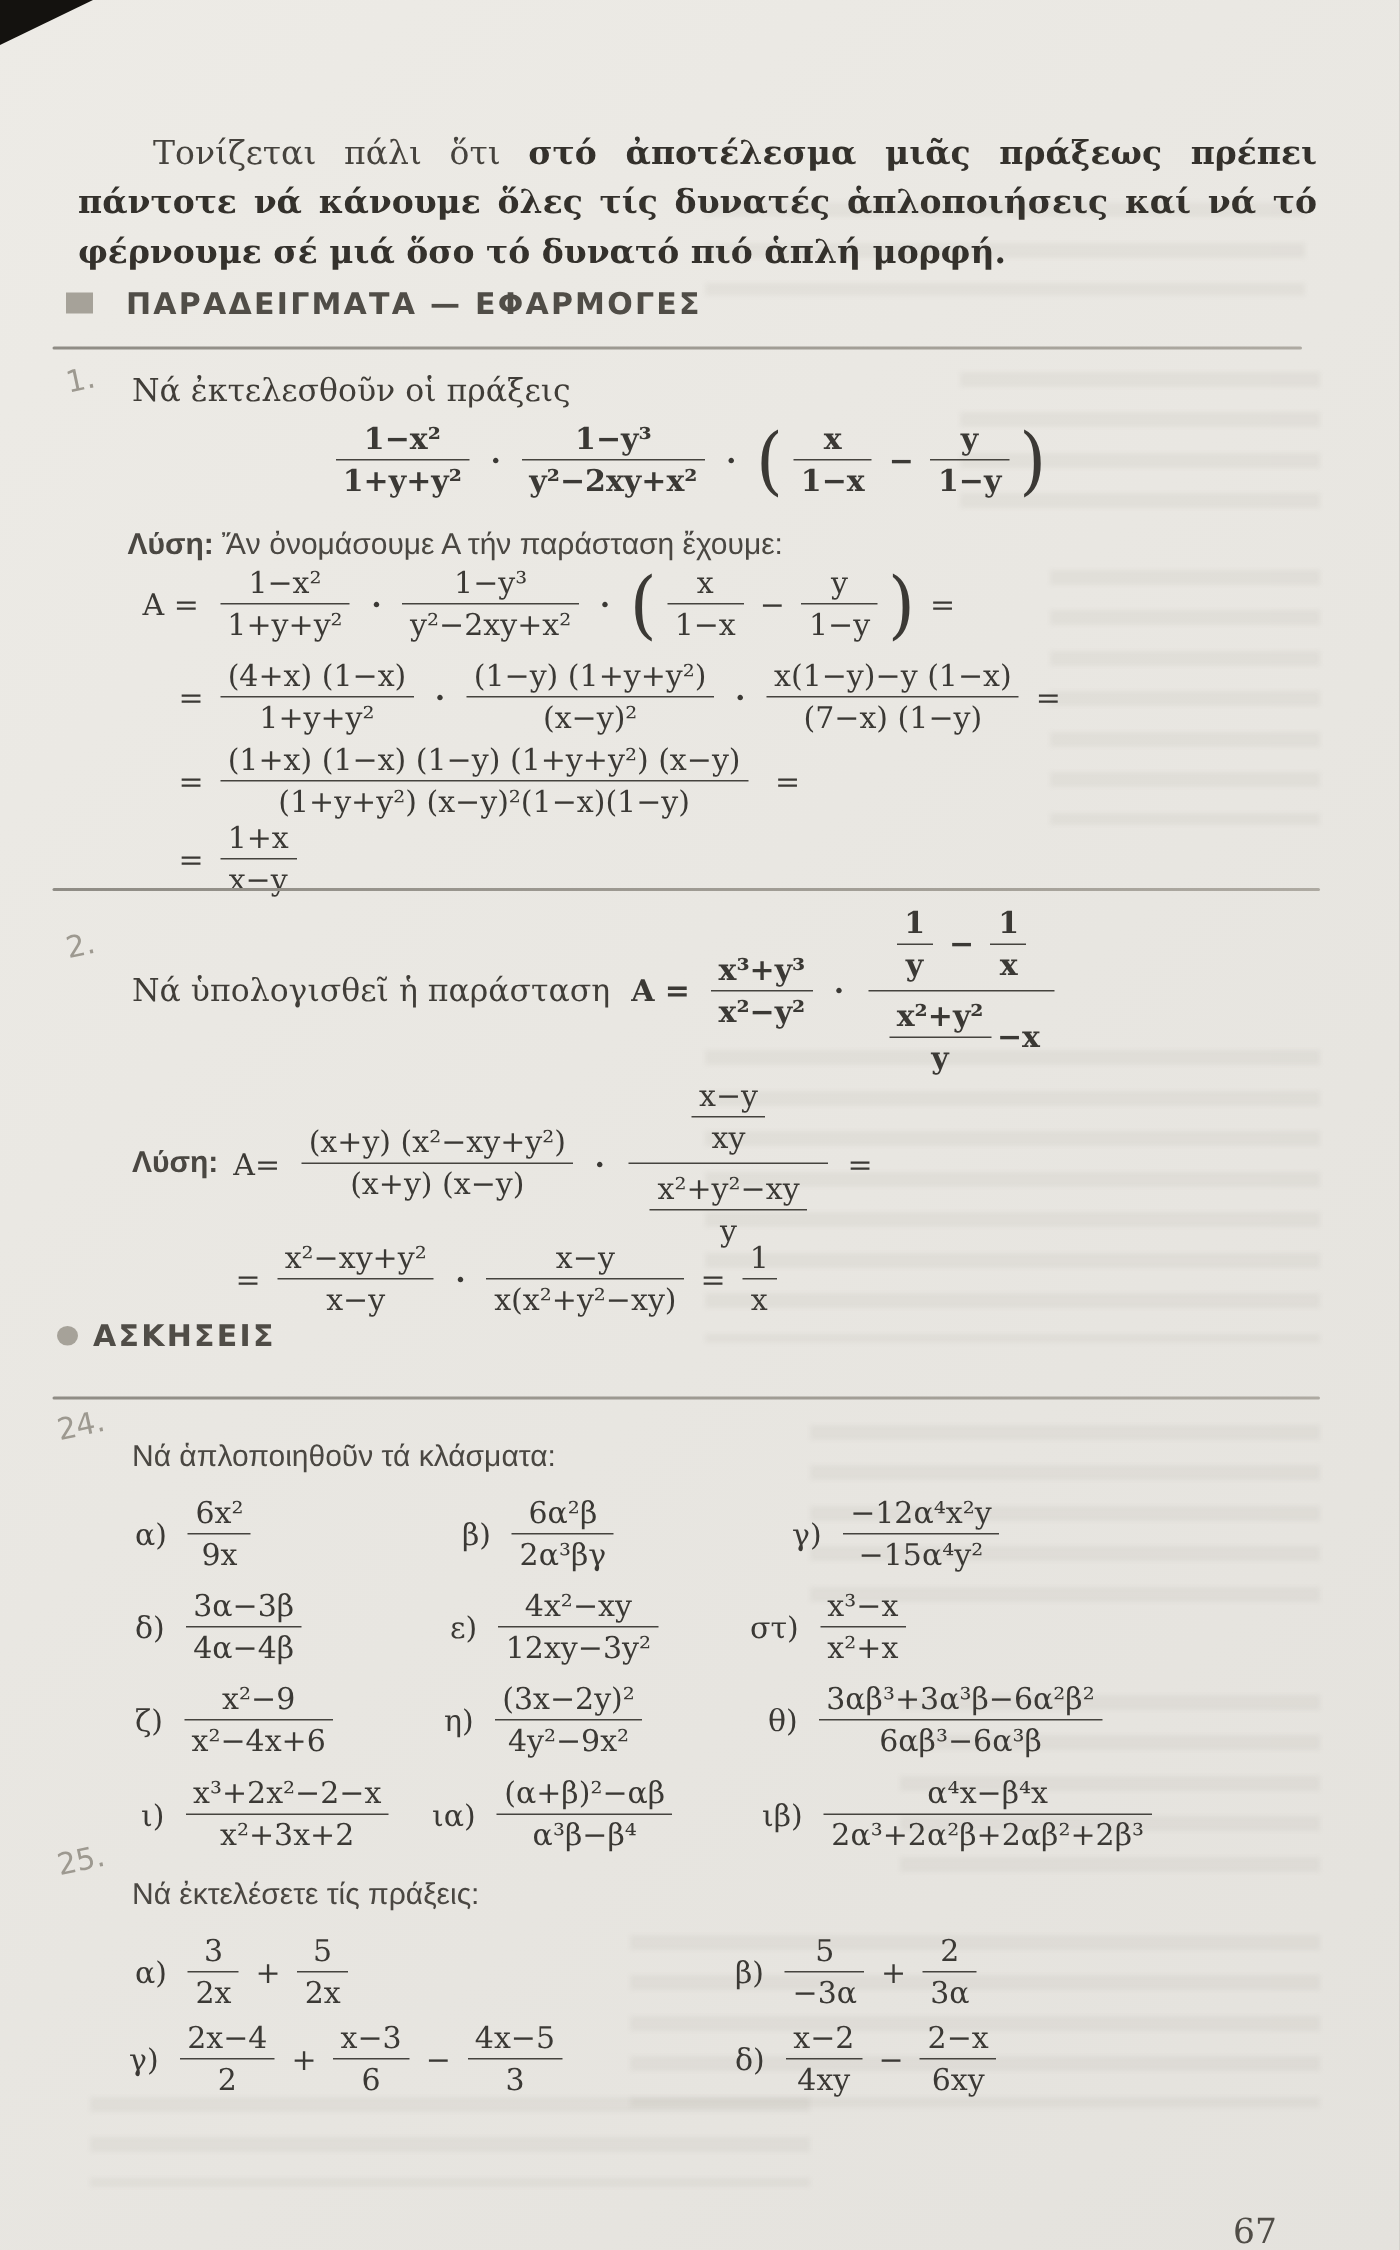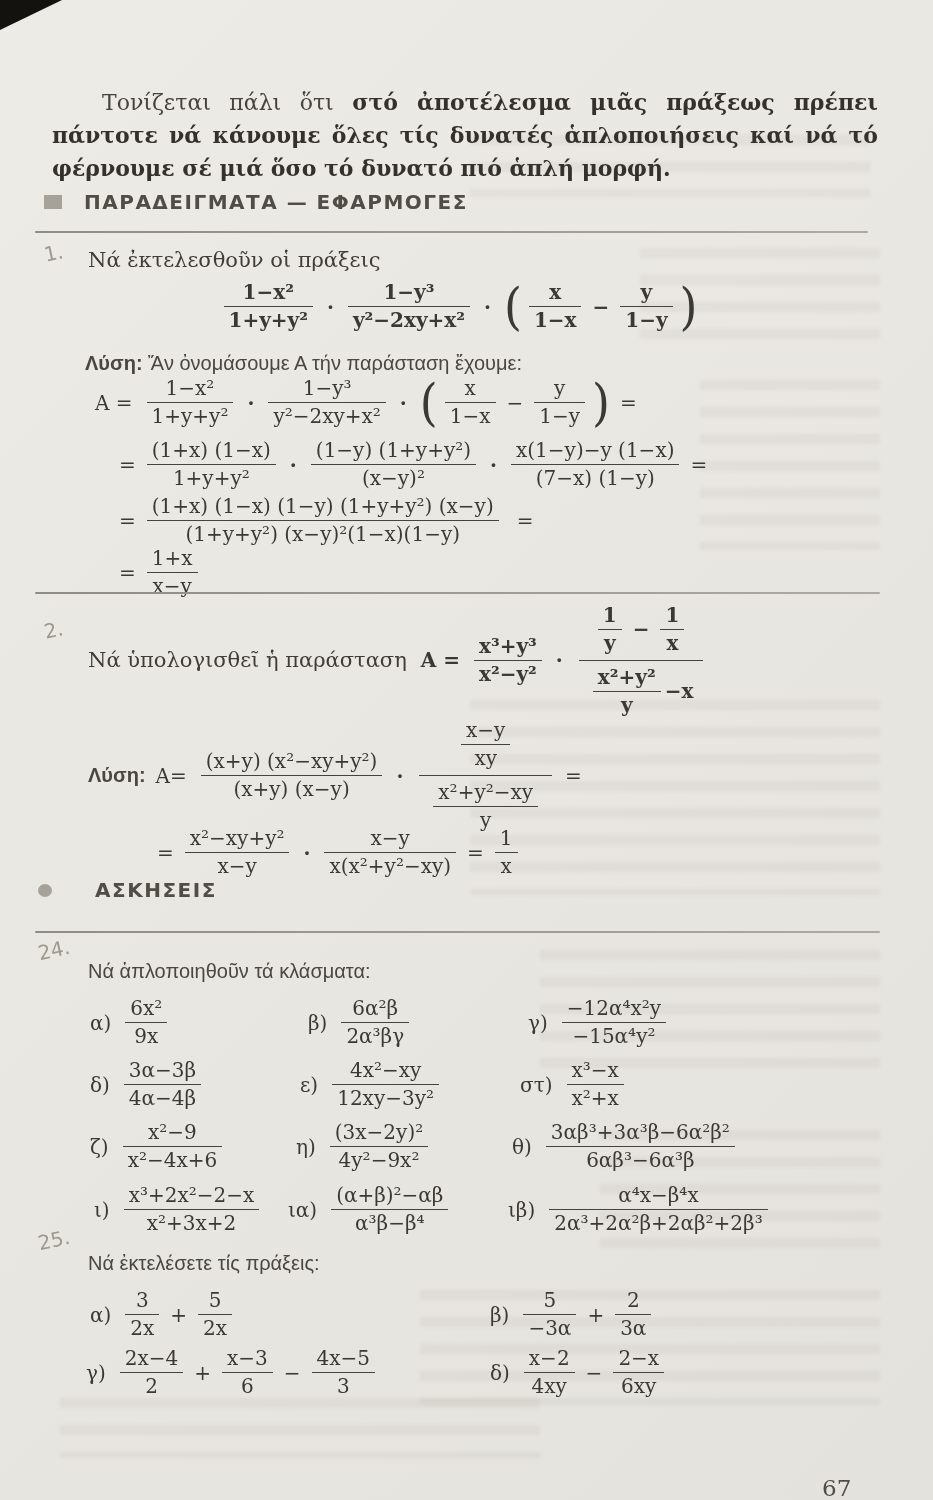--- a/index.html
+++ b/index.html
@@ -120,21 +120,21 @@
         <span class="num">y</span>
         <span class="den">1−y</span>
       </span>
     <span class="paren">)</span>
     <span class="op">=</span>
   </div>
 
   <div class="mrow abs" style="left:112px;top:438px">
     <span class="op">=</span>
     <span class="frac">
-        <span class="num">(1+x) (1−x)</span>
+        <span class="num">(4+x) (1−x)</span>
         <span class="den">1+y+y²</span>
       </span>
     <span class="dot">·</span>
     <span class="frac">
         <span class="num">(1−y) (1+y+y²)</span>
         <span class="den">(x−y)²</span>
       </span>
     <span class="dot">·</span>
     <span class="frac">
         <span class="num">x(1−y)−y (1−x)</span>
@@ -229,21 +229,21 @@
         <span class="num">x−y</span>
         <span class="den">x(x²+y²−xy)</span>
       </span>
     <span class="op">=</span>
     <span class="frac">
         <span class="num">1</span>
         <span class="den">x</span>
       </span>
   </div>
 
-  <div class="sec-head" style="left:38px;top:878px;gap:43px">
+  <div class="sec-head" style="left:38px;top:878px;gap:10px">
     <span class="bullet-circle"></span>
     <span class="sec-title">ΑΣΚΗΣΕΙΣ</span>
   </div>
   <div class="rule" style="left:35px;top:931px;width:845px"></div>
 
   <div class="pnum" style="left:38px;top:938px">24.</div>
   <div class="stmt sans" style="left:88px;top:960px">Νά ἁπλοποιηθοῦν τά κλάσματα:</div>
 
   <div class="mrow abs" style="left:90px;top:996px">
     <span class="lbl">α)</span>
@@ -274,21 +274,21 @@
         <span class="den">4α−4β</span>
       </span>
   </div>
   <div class="mrow abs" style="left:300px;top:1058px">
     <span class="lbl">ε)</span>
     <span class="frac">
         <span class="num">4x²−xy</span>
         <span class="den">12xy−3y²</span>
       </span>
   </div>
-  <div class="mrow abs" style="left:520px;top:1058px">
+  <div class="mrow abs" style="left:500px;top:1058px">
     <span class="lbl">στ)</span>
     <span class="frac">
         <span class="num">x³−x</span>
         <span class="den">x²+x</span>
       </span>
   </div>
 
   <div class="mrow abs" style="left:90px;top:1120px">
     <span class="lbl">ζ)</span>
     <span class="frac">

